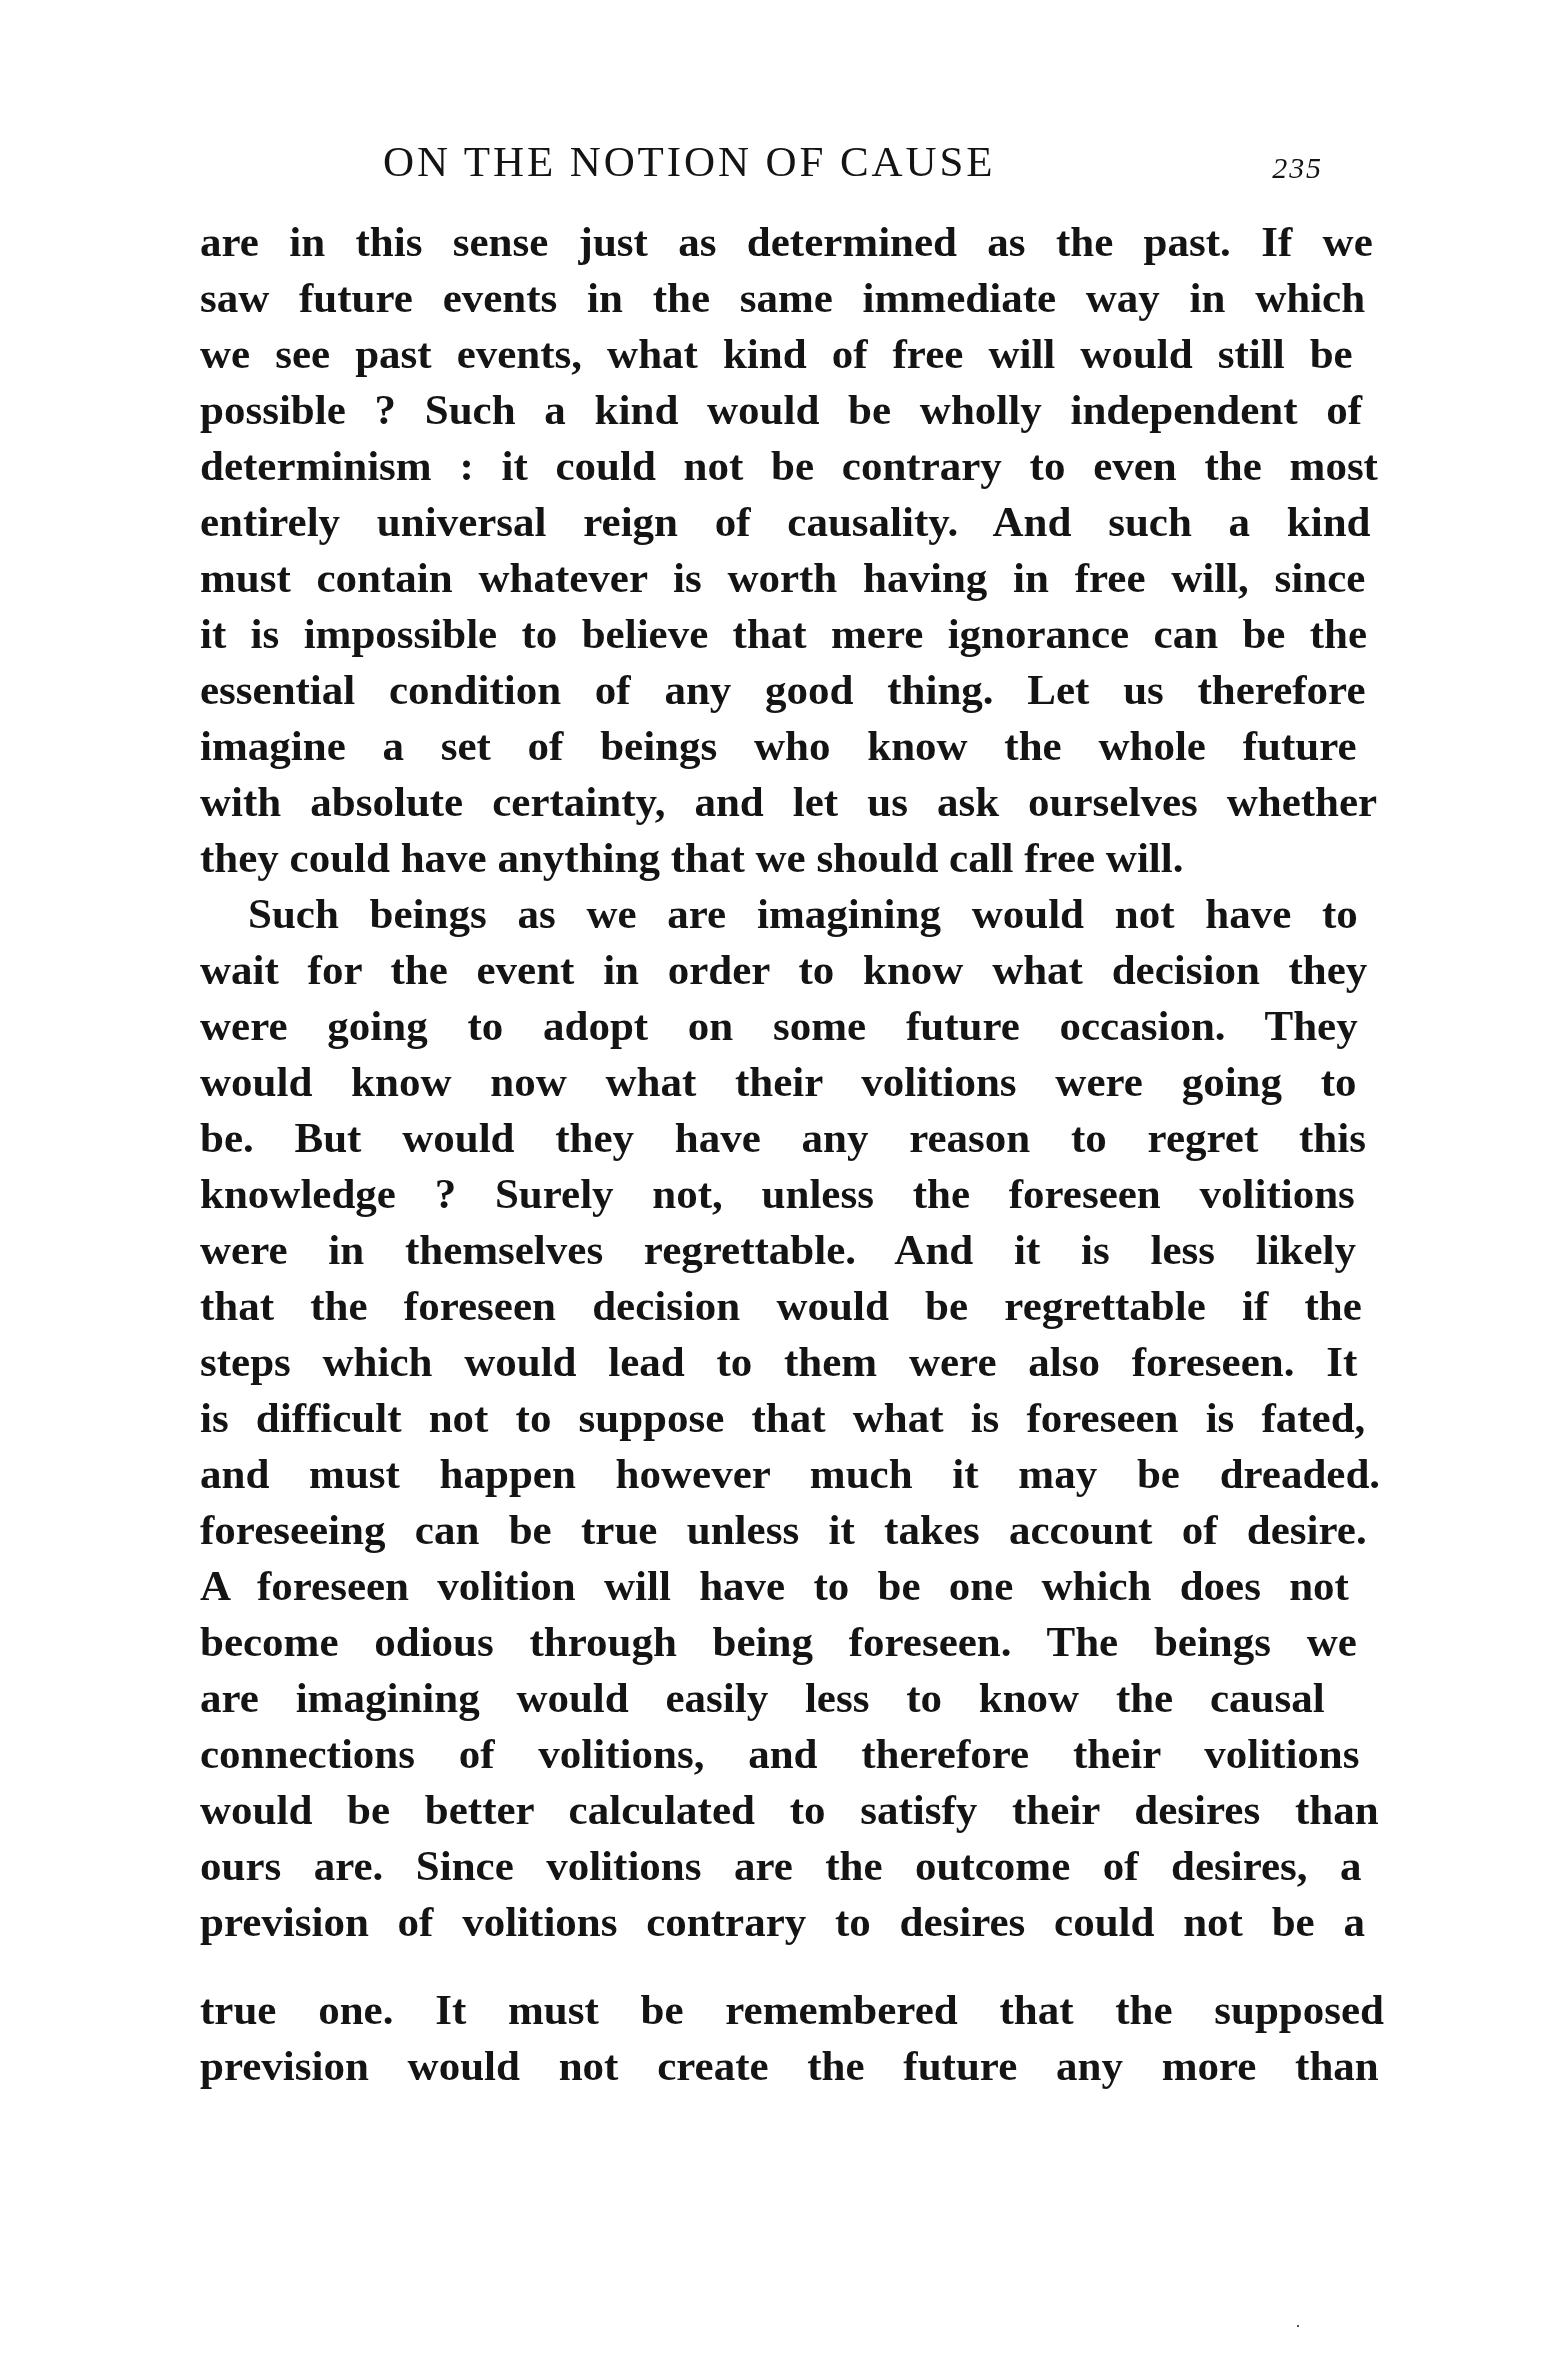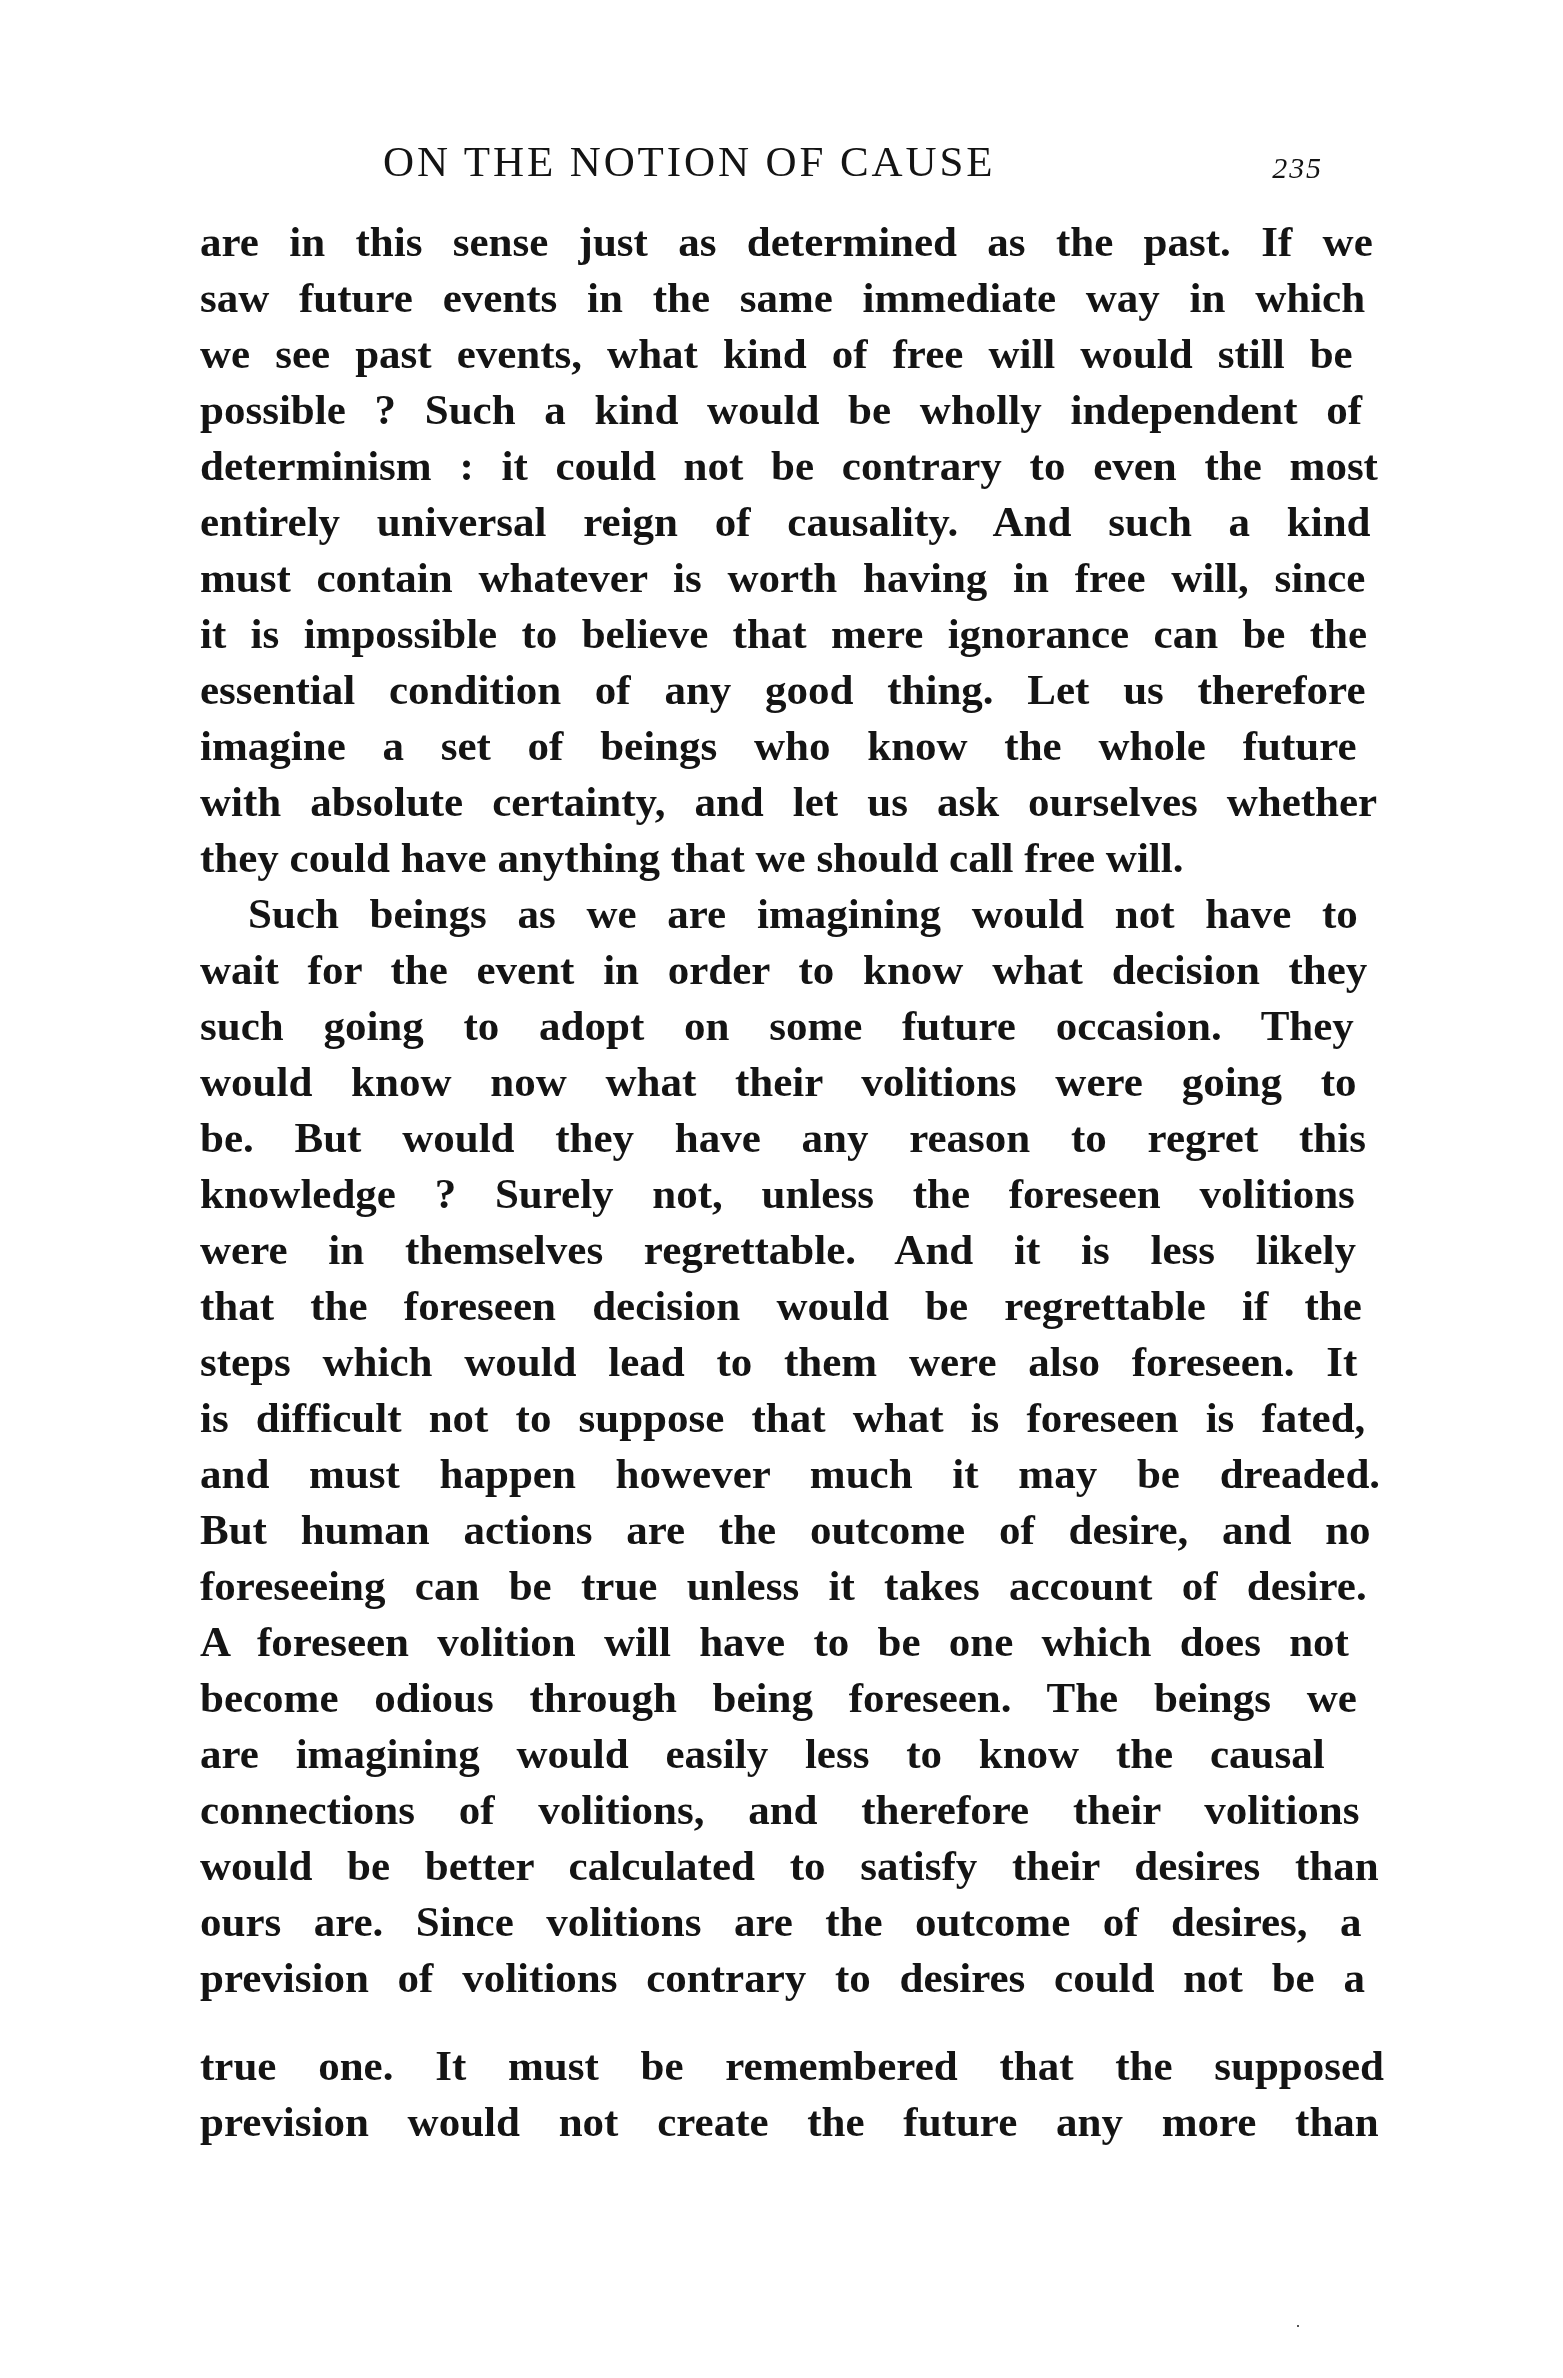--- a/index.html
+++ b/index.html
@@ -93,30 +93,29 @@
       <span class="line" style="display: block; width: 1123px; text-align: left; text-align-last: left; word-spacing: 17px; box-sizing: border-box;">determinism : it could not be contrary to even the most</span>
       <span class="line" style="display: block; width: 1123px; text-align: left; text-align-last: left; word-spacing: 26px; box-sizing: border-box;">entirely universal reign of causality.  And such a kind</span>
       <span class="line" style="display: block; width: 1123px; text-align: left; text-align-last: left; word-spacing: 15px; box-sizing: border-box;">must contain whatever is worth having in free will, since</span>
       <span class="line" style="display: block; width: 1123px; text-align: left; text-align-last: left; word-spacing: 13.6px; box-sizing: border-box;">it is impossible to believe that mere ignorance can be the</span>
       <span class="line" style="display: block; width: 1123px; text-align: left; text-align-last: left; word-spacing: 23px; box-sizing: border-box;">essential condition of any good thing.  Let us therefore</span>
       <span class="line" style="display: block; width: 1123px; text-align: left; text-align-last: left; word-spacing: 26px; box-sizing: border-box;">imagine a set of beings who know the whole future</span>
       <span class="line" style="display: block; width: 1123px; text-align: left; text-align-last: left; word-spacing: 18.3px; box-sizing: border-box;">with absolute certainty, and let us ask ourselves whether</span>
       <span class="line last" style="display: block; width: 1123px; text-align: left; text-align-last: left; box-sizing: border-box;">they could have anything that we should call free will.</span>
       <span class="line indent" style="display: block; width: 1123px; text-align: left; text-align-last: left; word-spacing: 20px; box-sizing: border-box;">Such beings as we are imagining would not have to</span>
       <span class="line" style="display: block; width: 1123px; text-align: left; text-align-last: left; word-spacing: 18px; box-sizing: border-box;">wait for the event in order to know what decision they</span>
-      <span class="line" style="display: block; width: 1123px; text-align: left; text-align-last: left; word-spacing: 29px; box-sizing: border-box;">such going to adopt on some future occasion.  They</span>
+      <span class="line" style="display: block; width: 1123px; text-align: left; text-align-last: left; word-spacing: 29px; box-sizing: border-box;">were going to adopt on some future occasion.  They</span>
       <span class="line" style="display: block; width: 1123px; text-align: left; text-align-last: left; word-spacing: 28px; box-sizing: border-box;">would know now what their volitions were going to</span>
       <span class="line" style="display: block; width: 1123px; text-align: left; text-align-last: left; word-spacing: 30px; box-sizing: border-box;">be.  But would they have any reason to regret this</span>
       <span class="line" style="display: block; width: 1123px; text-align: left; text-align-last: left; word-spacing: 28px; box-sizing: border-box;">knowledge ?  Surely not, unless the foreseen volitions</span>
       <span class="line" style="display: block; width: 1123px; text-align: left; text-align-last: left; word-spacing: 30px; box-sizing: border-box;">were in themselves regrettable.  And it is less likely</span>
       <span class="line" style="display: block; width: 1123px; text-align: left; text-align-last: left; word-spacing: 25.5px; box-sizing: border-box;">that the foreseen decision would be regrettable if the</span>
       <span class="line" style="display: block; width: 1123px; text-align: left; text-align-last: left; word-spacing: 21px; box-sizing: border-box;">steps which would lead to them were also foreseen.  It</span>
       <span class="line" style="display: block; width: 1123px; text-align: left; text-align-last: left; word-spacing: 16.4px; box-sizing: border-box;">is difficult not to suppose that what is foreseen is fated,</span>
       <span class="line" style="display: block; width: 1123px; text-align: left; text-align-last: left; word-spacing: 29px; box-sizing: border-box;">and must happen however much it may be dreaded.</span>
-      <span class="line" style="display: block; width: 1123px; text-align: left; text-align-last: left; word-spacing: 23px; box-sizing: border-box;">But human actions are the outcome of desire, and no</span>
       <span class="line" style="display: block; width: 1123px; text-align: left; text-align-last: left; word-spacing: 18.6px; box-sizing: border-box;">foreseeing can be true unless it takes account of desire.</span>
       <span class="line" style="display: block; width: 1123px; text-align: left; text-align-last: left; word-spacing: 17.5px; box-sizing: border-box;">A foreseen volition will have to be one which does not</span>
       <span class="line" style="display: block; width: 1123px; text-align: left; text-align-last: left; word-spacing: 25px; box-sizing: border-box;">become odious through being foreseen.  The beings we</span>
       <span class="line" style="display: block; width: 1123px; text-align: left; text-align-last: left; word-spacing: 26px; box-sizing: border-box;">are imagining would easily less to know the causal</span>
       <span class="line" style="display: block; width: 1123px; text-align: left; text-align-last: left; word-spacing: 33px; box-sizing: border-box;">connections of volitions, and therefore their volitions</span>
       <span class="line" style="display: block; width: 1123px; text-align: left; text-align-last: left; word-spacing: 24px; box-sizing: border-box;">would be better calculated to satisfy their desires than</span>
       <span class="line" style="display: block; width: 1123px; text-align: left; text-align-last: left; word-spacing: 21.7px; box-sizing: border-box;">ours are.  Since volitions are the outcome of desires, a</span>
       <span class="line" style="display: block; width: 1123px; text-align: left; text-align-last: left; word-spacing: 18px; box-sizing: border-box;">prevision of volitions contrary to desires could not be a</span>
       <span class="line" style="display: block; width: 1123px; text-align: left; text-align-last: left; word-spacing: 31px; box-sizing: border-box; margin-top: 32px;">true one.  It must be remembered that the supposed</span>
       <span class="line" style="display: block; width: 1123px; text-align: left; text-align-last: left; word-spacing: 28px; box-sizing: border-box;">prevision would not create the future any more than</span>

